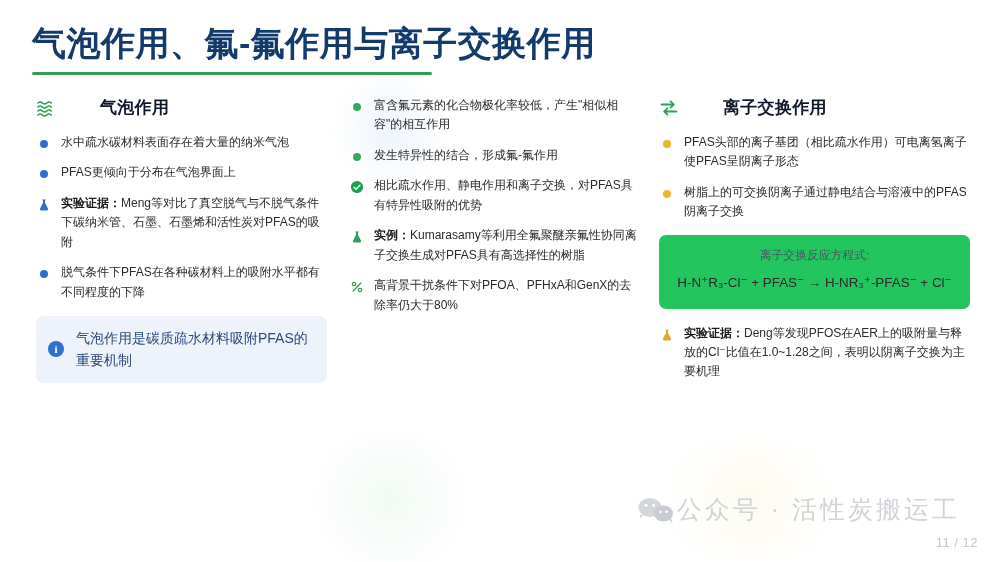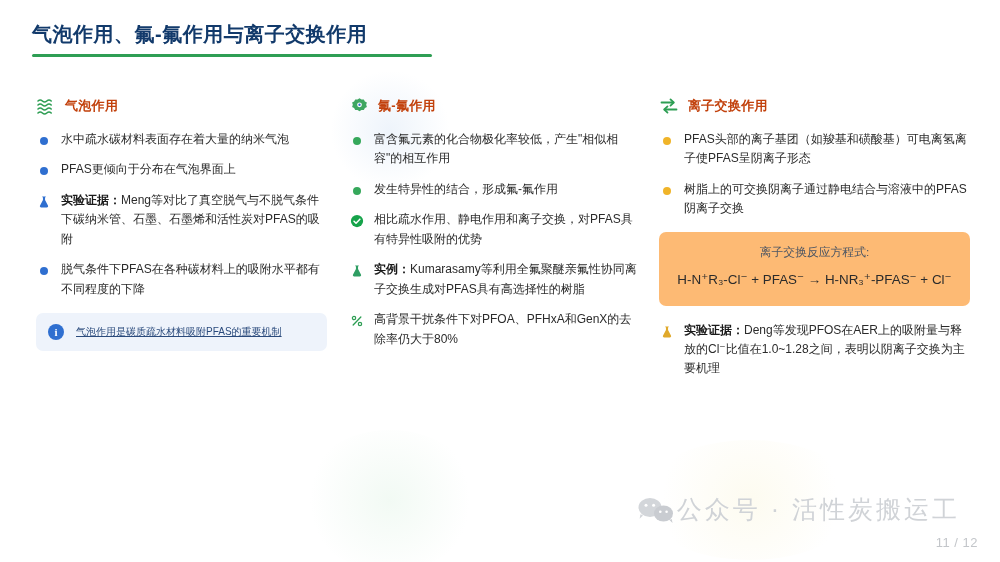--- a/index.html
+++ b/index.html
@@ -39,21 +39,21 @@
   }
 
   
   .slide-title-wrap {
     position: absolute;
     left: 32px;
     top: 22px;
     width: 700px;
   }
   .slide-title {
-    font-size: 20px;
+    font-size: 34px;
     font-weight: bold;
     color: #123a6b;
     letter-spacing: 0.5px;
     line-height: 1.25;
     white-space: nowrap;
   }
   .title-rule {
     margin-top: 7px;
     width: 400px;
     height: 3px;
@@ -77,24 +77,25 @@
   .col-2 { width: 310px; padding-left: 4px; }
   .col-3 { width: 345px; padding-left: 4px; padding-right: 30px;}
 
   .col-head {
     display: flex;
     align-items: center;
     gap: 9px;
     margin-bottom: 14px;
   }
   .col-head-title {
-    font-size: 13px;
+    font-size: 17px;
     font-weight: bold;
-    color: #c2410c;
+    color: #0f172a;
     letter-spacing: .3px;
+    margin-left: 35px;
   }
   .head-icon {
     width: 20px;
     height: 20px;
     display: inline-flex;
     align-items: center;
     justify-content: center;
     flex: none;
   }
 
@@ -158,31 +159,30 @@
     border-radius: 50%;
     background: #2f6fd0;
     color: #fff;
     font-size: 11px;
     font-weight: bold;
     line-height: 16px;
     text-align: center;
     font-family: "Liberation Serif", serif;
   }
   .info-text {
-    font-size: 10px;
+    font-size: 14px;
     line-height: 1.6;
     color: #2a4a7c;
-    text-decoration: underline;
   }
 
   
   .eq-box {
     margin-top: 13px;
     margin-bottom: 15px;
-    background: #fdba74;
+    background: #22c55e;
     border-radius: 7px;
     padding: 13px 14px 15px;
     text-align: center;
   }
   .eq-title {
     font-size: 11.8px;
     color: #4b5563;
     margin-bottom: 9px;
   }
   .eq-line {
@@ -282,32 +282,20 @@
       </li>
     </ul>
 
     <div class="info-box">
       <span class="info-badge">i</span>
       <span class="info-text">气泡作用是碳质疏水材料吸附PFAS的重要机制</span>
     </div>
   </div>
 
   <div class="col col-2">
-    <div class="col-head">
-      <span class="head-icon">
-        <svg viewBox="0 0 20 20" width="19" height="19">
-          <g fill="#2e9e54">
-            <path d="M10 1.4l2.1 1.2h2.4l1.2 2.1 2.1 1.2-.8 2.3.8 2.3-2.1 1.2-1.2 2.1h-2.4L10 15l-2.1-1.2H5.5l-1.2-2.1-2.1-1.2.8-2.3-.8-2.3 2.1-1.2 1.2-2.1h2.4z" opacity="0.92"></path>
-          </g>
-          <circle cx="10" cy="8.2" r="2.5" fill="#ffffff"></circle>
-          <circle cx="10" cy="8.2" r="1.25" fill="#2f6fd0"></circle>
-        </svg>
-      </span>
-      <span class="col-head-title">氟-氟作用</span>
-    </div>
 
     <ul class="bullets">
       <li>
         <span class="bul-icon">
             <i class="dot dot-green"></i>
           </span>
         <span class="bul-text">富含氟元素的化合物极化率较低，产生"相似相容"的相互作用</span>
       </li>
       <li>
         <span class="bul-icon">
@@ -360,21 +348,21 @@
         </svg>
       </span>
       <span class="col-head-title">离子交换作用</span>
     </div>
 
     <ul class="bullets">
       <li>
         <span class="bul-icon">
             <i class="dot dot-amber"></i>
           </span>
-        <span class="bul-text">PFAS头部的离子基团（如羧基和磺酸基）可电离氢离子使PFAS呈阴离子形态</span>
+        <span class="bul-text">PFAS头部的离子基团（相比疏水作用）可电离氢离子使PFAS呈阴离子形态</span>
       </li>
       <li>
         <span class="bul-icon">
             <i class="dot dot-amber"></i>
           </span>
         <span class="bul-text">树脂上的可交换阴离子通过静电结合与溶液中的PFAS阴离子交换</span>
       </li>
     </ul>
 
     <div class="eq-box">

